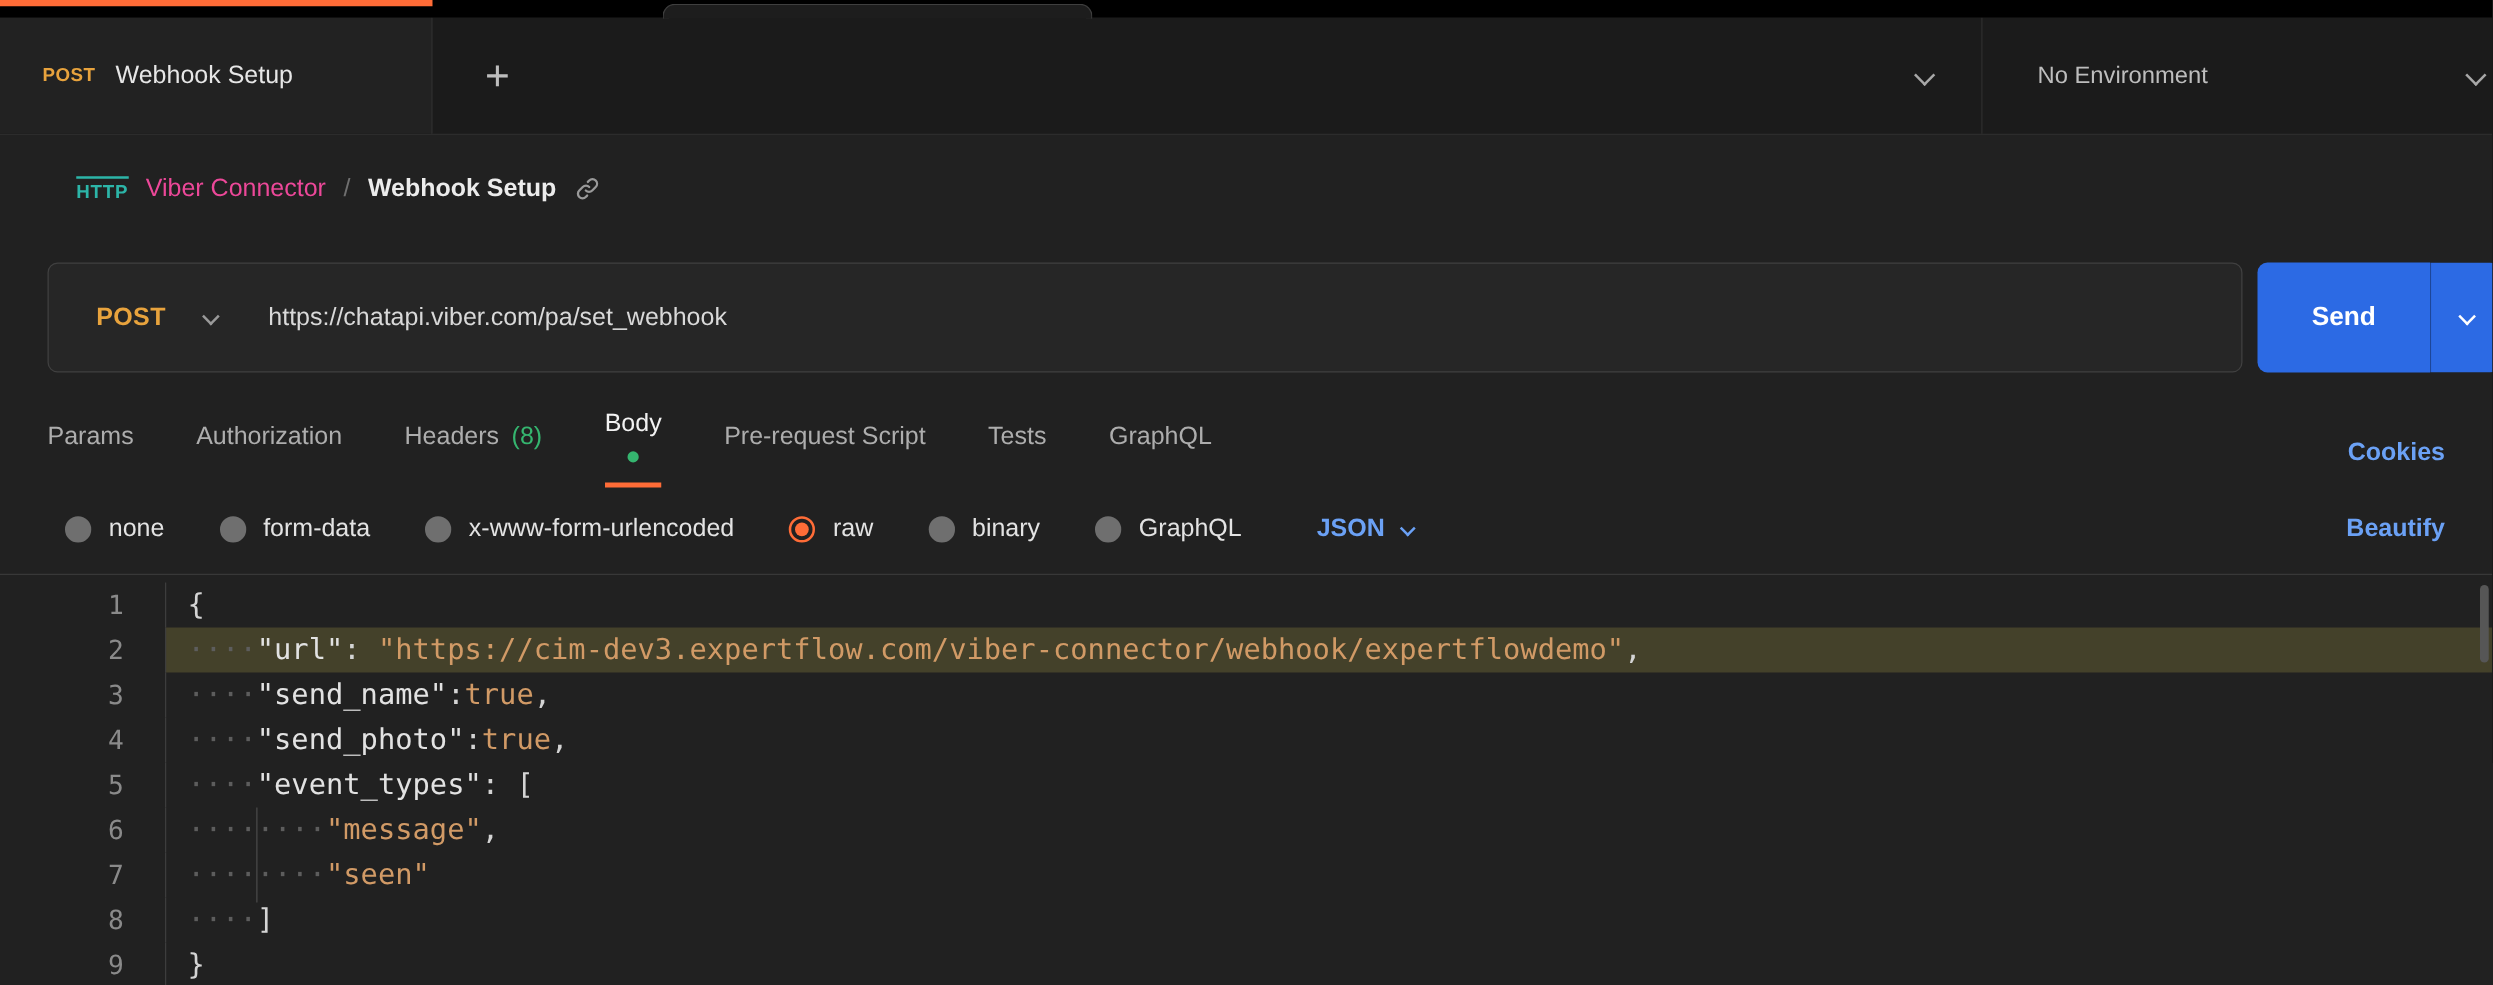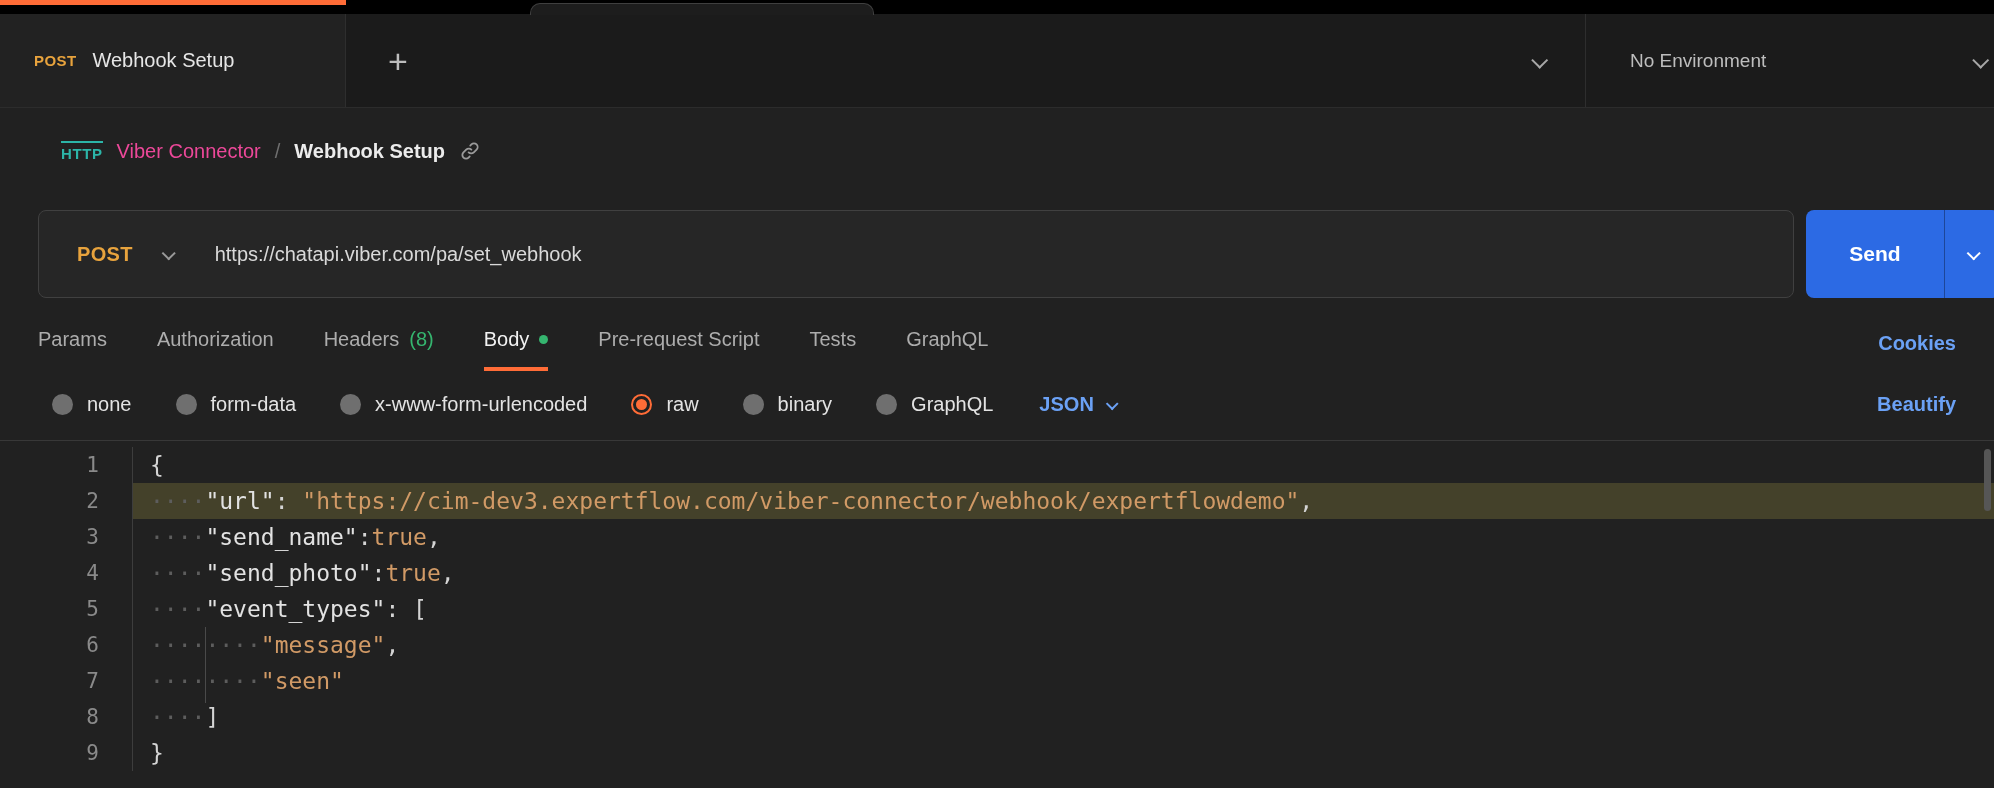--- a/index.html
+++ b/index.html
@@ -59,33 +59,33 @@
               border-radius:8px 0 0 8px; font-size:21px; font-weight:600; cursor:pointer; }
   .send-chev-btn { width:56px; background:#2c6ae4; border:none; border-left:1px solid rgba(8,18,40,.4);
                    border-radius:0 8px 8px 0; color:#fff; display:flex; align-items:center;
                    justify-content:center; cursor:pointer; margin-right:-6px; }
 
   
   .tabs-row { display:flex; align-items:flex-end; padding:30px 38px 0 38px; }
   .tabs-group { display:flex; gap:50px; }
   .tab-item { font-size:20px; color:#adadad; padding-bottom:16px; border-bottom:4px solid transparent;
               display:flex; align-items:center; gap:10px; cursor:pointer; }
-  .tab-item.active { color:#f2f2f2; border-bottom-color:#ff6c37; }
+  .tab-item.active { color:#f2f2f2; border-bottom-color:#ff6c37;flex-direction:column; }
   .count { color:#35b56f; }
   .dot { width:9px; height:9px; border-radius:50%; background:#35b56f; }
   .cookies { margin-left:auto; color:#6ba1f5; font-weight:700; font-size:20px; padding-bottom:16px; cursor:pointer; }
 
   
   .modes-row { display:flex; align-items:center; padding:22px 38px 24px 52px; gap:44px; }
   .mode-opt { display:flex; align-items:center; gap:14px; font-size:20px; color:#e3e3e3; cursor:pointer; }
   .radio { width:21px; height:21px; border-radius:50%; background:#6f6f6f; flex:none; }
   .radio.sel { background:transparent; border:2px solid #ff6c37; position:relative; }
   .radio.sel::after { content:""; position:absolute; inset:3px; border-radius:50%; background:#ff6c37; }
   .lang-select { display:flex; align-items:center; gap:13px; color:#6ba1f5; font-weight:700;
-                 font-size:20px; margin-left:2px; cursor:pointer; }
+                 font-size:20px; margin-left:16px; cursor:pointer; }
   .lang-select .chev { width:9px; height:9px; }
   .beautify { margin-left:auto; color:#6ba1f5; font-weight:700; font-size:20px; cursor:pointer; }
 
   
   .editor { position:relative; border-top:1px solid #383838; height:343px; padding-top:6px;
             font-family:"DejaVu Sans Mono", monospace; overflow:hidden; }
   .line { display:flex; height:36px; }
   .ln { width:99px; flex:none; text-align:right; color:#8a8a8a; font-size:21px; line-height:36px; }
   .code { flex:1; margin-left:33px; border-left:1px solid #3d3d3d; padding-left:17px;
           font-size:23px; line-height:36px; white-space:pre; color:#d4d4d4; }

